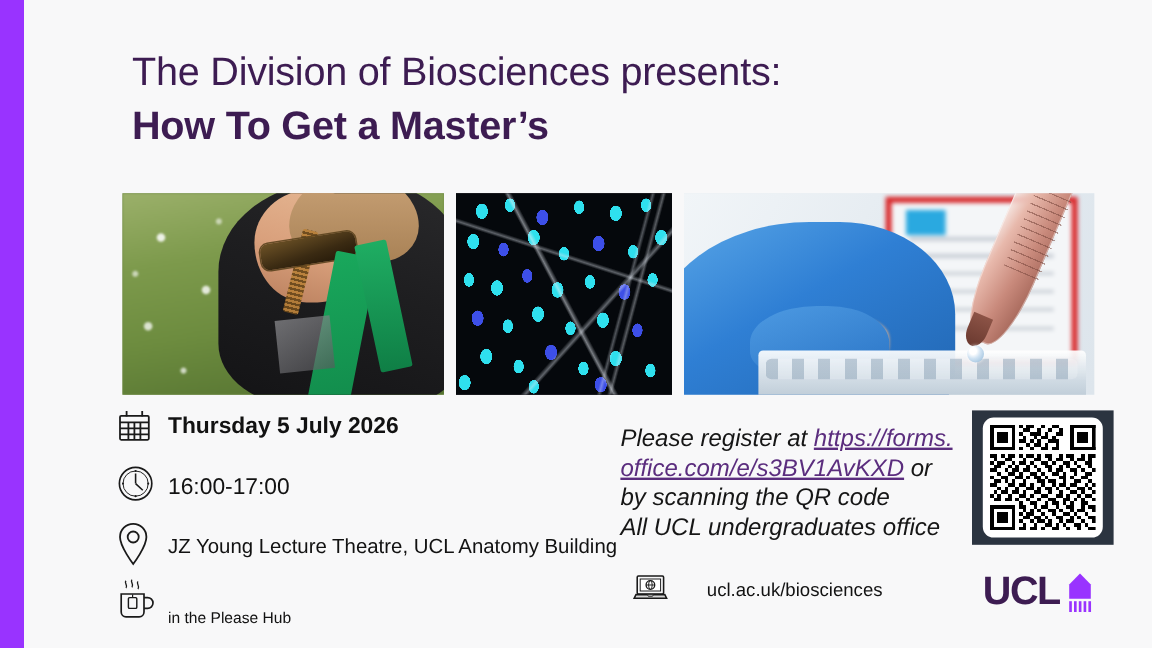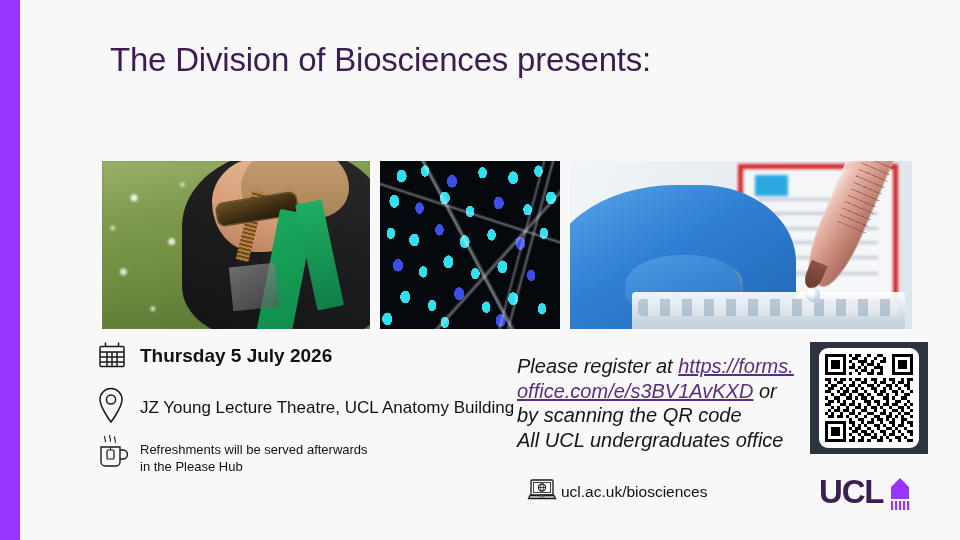--- a/index.html
+++ b/index.html
@@ -356,21 +356,21 @@
     word-break: break-all;
   }
   .reg-welcome { display: block; }
 
   .website-row {
     position: absolute;
     left: 527px;
     top: 478px;
     display: flex;
     align-items: center;
-    gap: 4px;
+    gap: 32px;
   }
   .website-text { font-size: 15.5px; color: #121212; }
 
   
   .qr-frame {
     position: absolute;
     left: 810px; top: 342px;
     width: 118px; height: 112px;
     background: #2b3440;
     display: flex;
@@ -395,20 +395,21 @@
 </style>
 </head>
 <body>
 
 <div class="slide">
 
   <div class="accent-bar"></div>
 
   <div class="title-block">
     <div class="title-line1">The Division of Biosciences presents:</div>
+    <div class="title-line2">How To Get a Master’s</div>
   </div>
 
   <div class="photo photo-field">
     <div class="fp-meadow"></div>
     <div class="fp-person"></div>
     <div class="fp-face"></div>
     <div class="fp-hair"></div>
     <div class="fp-chain"></div>
     <div class="fp-sun"></div>
     <div class="fp-lanyard"></div>
@@ -450,20 +451,35 @@
           <line x1="11" y1="12" x2="11" y2="26.5"></line>
           <line x1="16" y1="12" x2="16" y2="26.5"></line>
           <line x1="21" y1="12" x2="21" y2="26.5"></line>
           <line x1="9.5" y1="2.5" x2="9.5" y2="7"></line>
           <line x1="22.5" y1="2.5" x2="22.5" y2="7"></line>
         </svg>
       </div>
       <div class="date-text">Thursday 5 July 2026</div>
     </div>
 
+    <div class="detail-row r-time">
+      <div class="detail-icon">
+        <svg width="34" height="34" viewBox="0 0 34 34" fill="none" stroke="#1a1a1a" stroke-width="1.4">
+          <circle cx="17" cy="17" r="13.5"></circle>
+          <circle cx="17" cy="17" r="10.5" stroke-width="0.8"></circle>
+          <line x1="17" y1="17" x2="17" y2="8.5" stroke-width="1.3"></line>
+          <line x1="17" y1="17" x2="23" y2="22.5" stroke-width="1.3"></line>
+          <circle cx="17" cy="6.5" r="0.9" fill="#1a1a1a" stroke="none"></circle>
+          <circle cx="27.5" cy="17" r="0.9" fill="#1a1a1a" stroke="none"></circle>
+          <circle cx="17" cy="27.5" r="0.9" fill="#1a1a1a" stroke="none"></circle>
+          <circle cx="6.5" cy="17" r="0.9" fill="#1a1a1a" stroke="none"></circle>
+        </svg>
+      </div>
+      <div class="time-text">16:00-17:00</div>
+    </div>
 
     <div class="detail-row r-place">
       <div class="detail-icon">
         <svg width="30" height="38" viewBox="0 0 30 38" fill="none" stroke="#1a1a1a" stroke-width="1.5">
           <path d="M15 36 C15 36 26 21.5 26 13.5 A11 11 0 0 0 4 13.5 C4 21.5 15 36 15 36 Z"></path>
           <circle cx="15" cy="13.5" r="4.6"></circle>
         </svg>
       </div>
       <div class="place-text">JZ Young Lecture Theatre, UCL Anatomy Building</div>
     </div>
@@ -474,21 +490,21 @@
           <path d="M9 4 C7 6 11 7.5 9 10" stroke-width="1.1"></path>
           <path d="M14 3 C12 5 16 6.5 14 9.5" stroke-width="1.1"></path>
           <path d="M19 4.5 C17 6.5 21 8 19 11" stroke-width="1.1"></path>
           <path d="M5 15 L5 30 A4 4 0 0 0 9 34 L20 34 A4 4 0 0 0 24 30 L24 15 Z"></path>
           <path d="M24 18 L27 18 A4.5 4.5 0 0 1 27 27 L24 27"></path>
           <rect x="11" y="18" width="7" height="9" rx="1" stroke-width="1.2"></rect>
           <line x1="14.5" y1="15.5" x2="14.5" y2="18" stroke-width="1"></line>
         </svg>
       </div>
       <div class="refresh-text">
-        <span>Refreshments will be served afterwards</span><br>
+        <br>
         <span>in the Please Hub</span>
       </div>
     </div>
 
   </div>
 
   <div class="register">
     <span>Please register at </span><a class="reg-link" href="#">https://forms.office.com/e/s3BV1AvKXD</a><span> or by scanning the QR code</span>
     <span class="reg-welcome">All UCL undergraduates office</span>
   </div>

